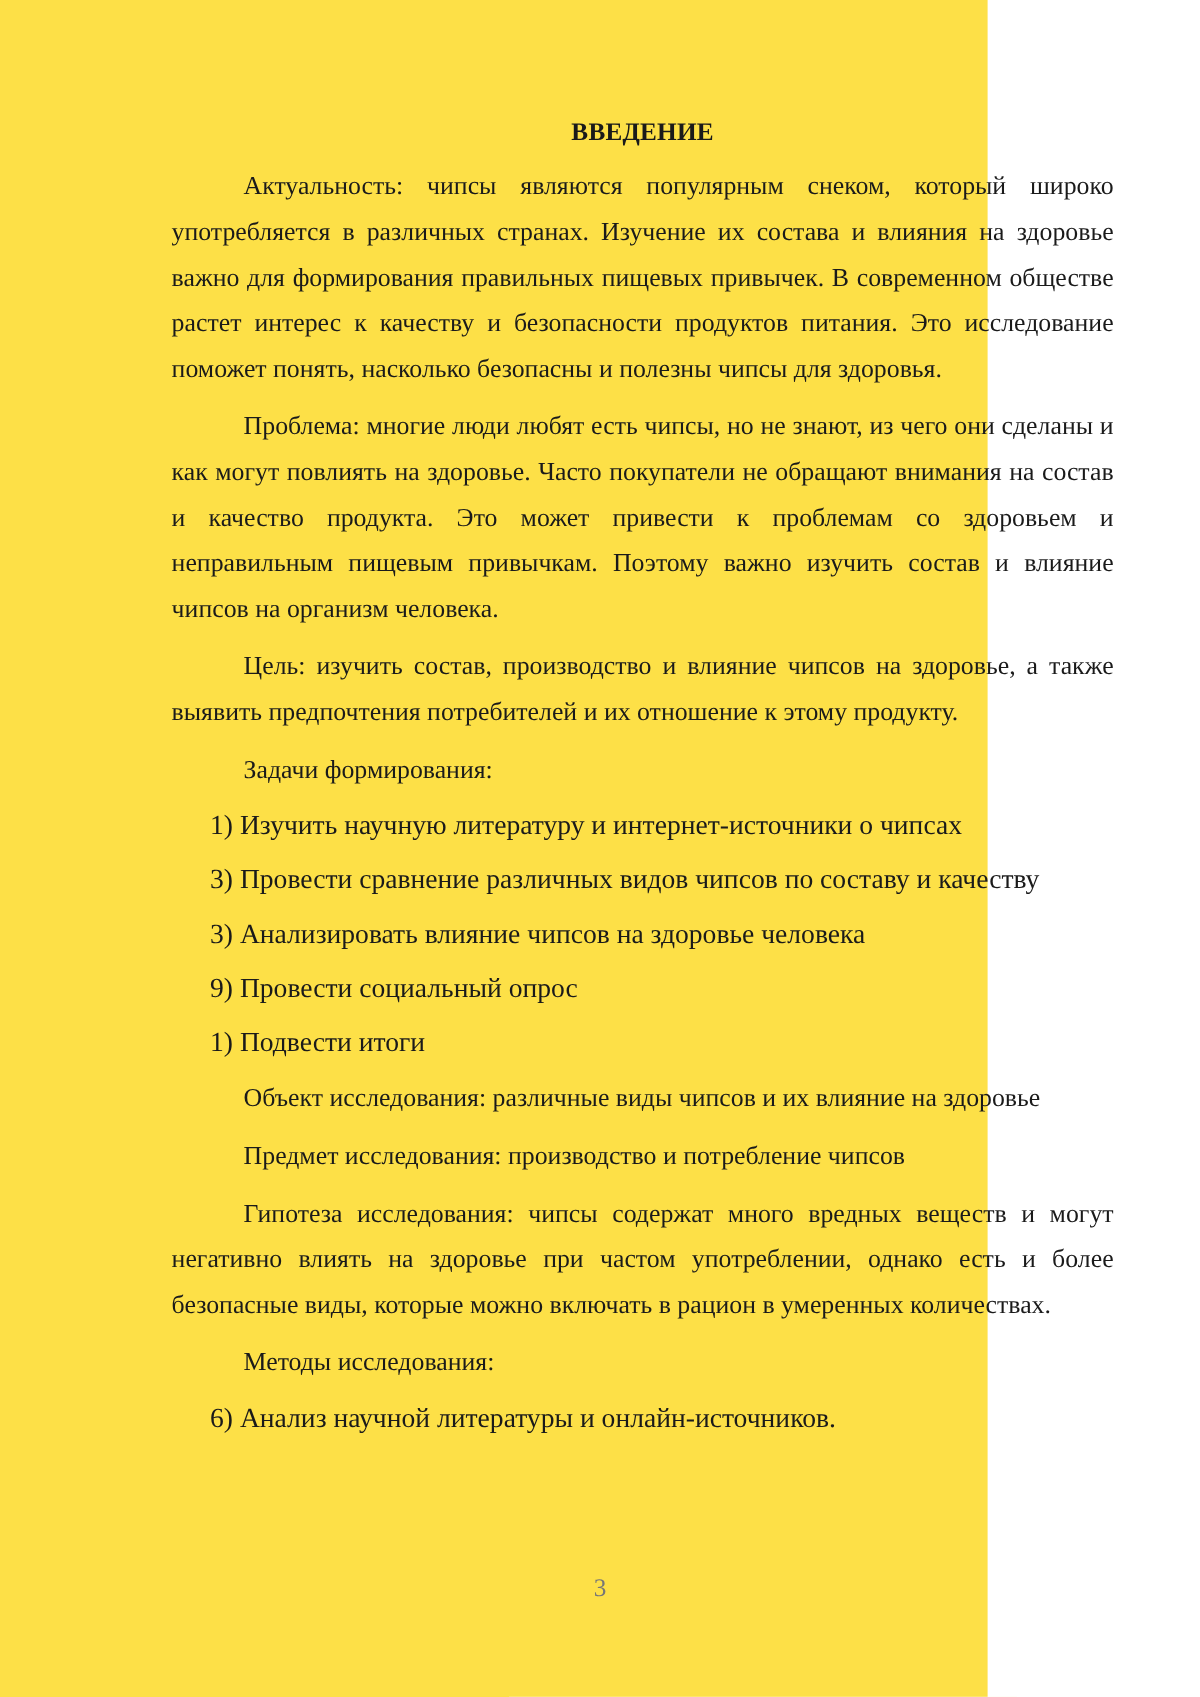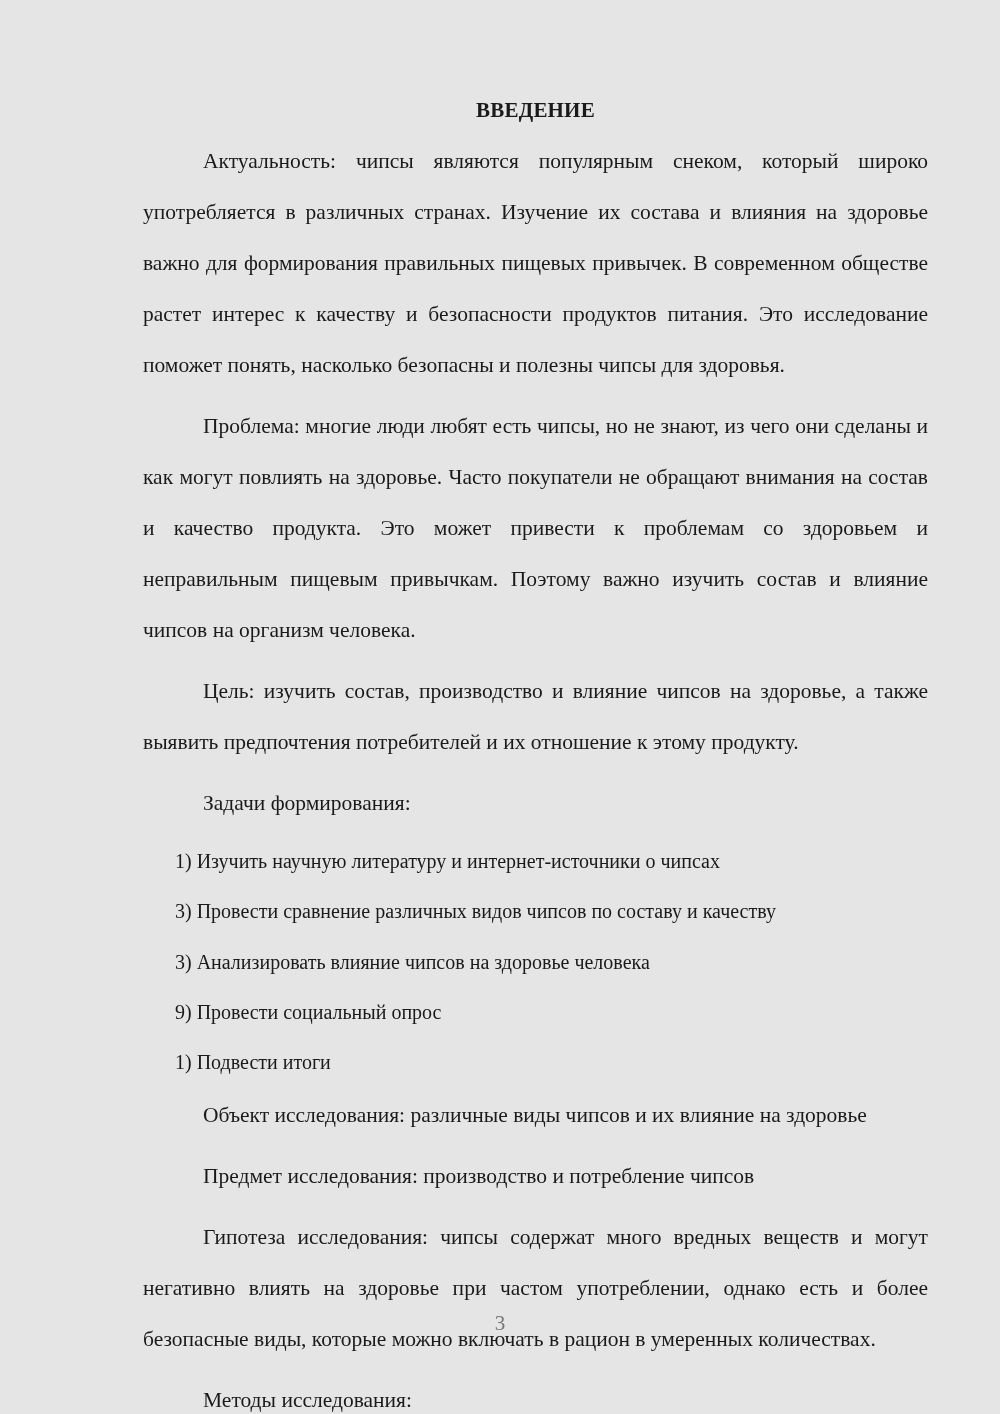--- a/index.html
+++ b/index.html
@@ -1,32 +1,32 @@
 <!DOCTYPE html>
 <html><head>
 <meta charset="utf-8">
 <style>
   html, body { margin: 0; padding: 0; background: #ffffff; }
   body { width: 1000px; height: 1414px; position: relative; overflow: hidden; }
   .page {
-    position: absolute; left: 0; top: 0; width: 1000px; height: 1414px;
-    background: #e5e5e5; color: #1a1a1a;
+    position: absolute; left: 0; top: 0; width: 823px; height: 1414px;
+    background: #fde047; color: #1a1a1a;
     font-family: "Liberation Serif", serif;
   }
   .content { position: absolute; left: 143px; width: 785px; top: 94px; }
   .title {
     text-align: center; font-weight: bold; font-size: 21px;
     line-height: 32px; margin: 0 0 10px 0; letter-spacing: 0.2px;
   }
   .para {
-    font-size: 21.5px; line-height: 51px; text-align: justify;
+    font-size: 21.5px; line-height: 38px; text-align: justify;
     text-indent: 60px; margin: 0 0 10px 0;
   }
   .list-item {
-    font-size: 20px; line-height: 35.3px; margin: 15px 0 10px 0;
+    font-size: 23px; line-height: 35.3px; margin: 0 0 10px 0;
     padding-left: 32px; white-space: nowrap;
   }
   .page-number {
     position: absolute; left: 0; width: 1000px; top: 1311px;
     text-align: center; font-size: 21px; color: #777777;
     font-family: "Liberation Serif", serif;
   }
 </style>
 </head>
 <body>

